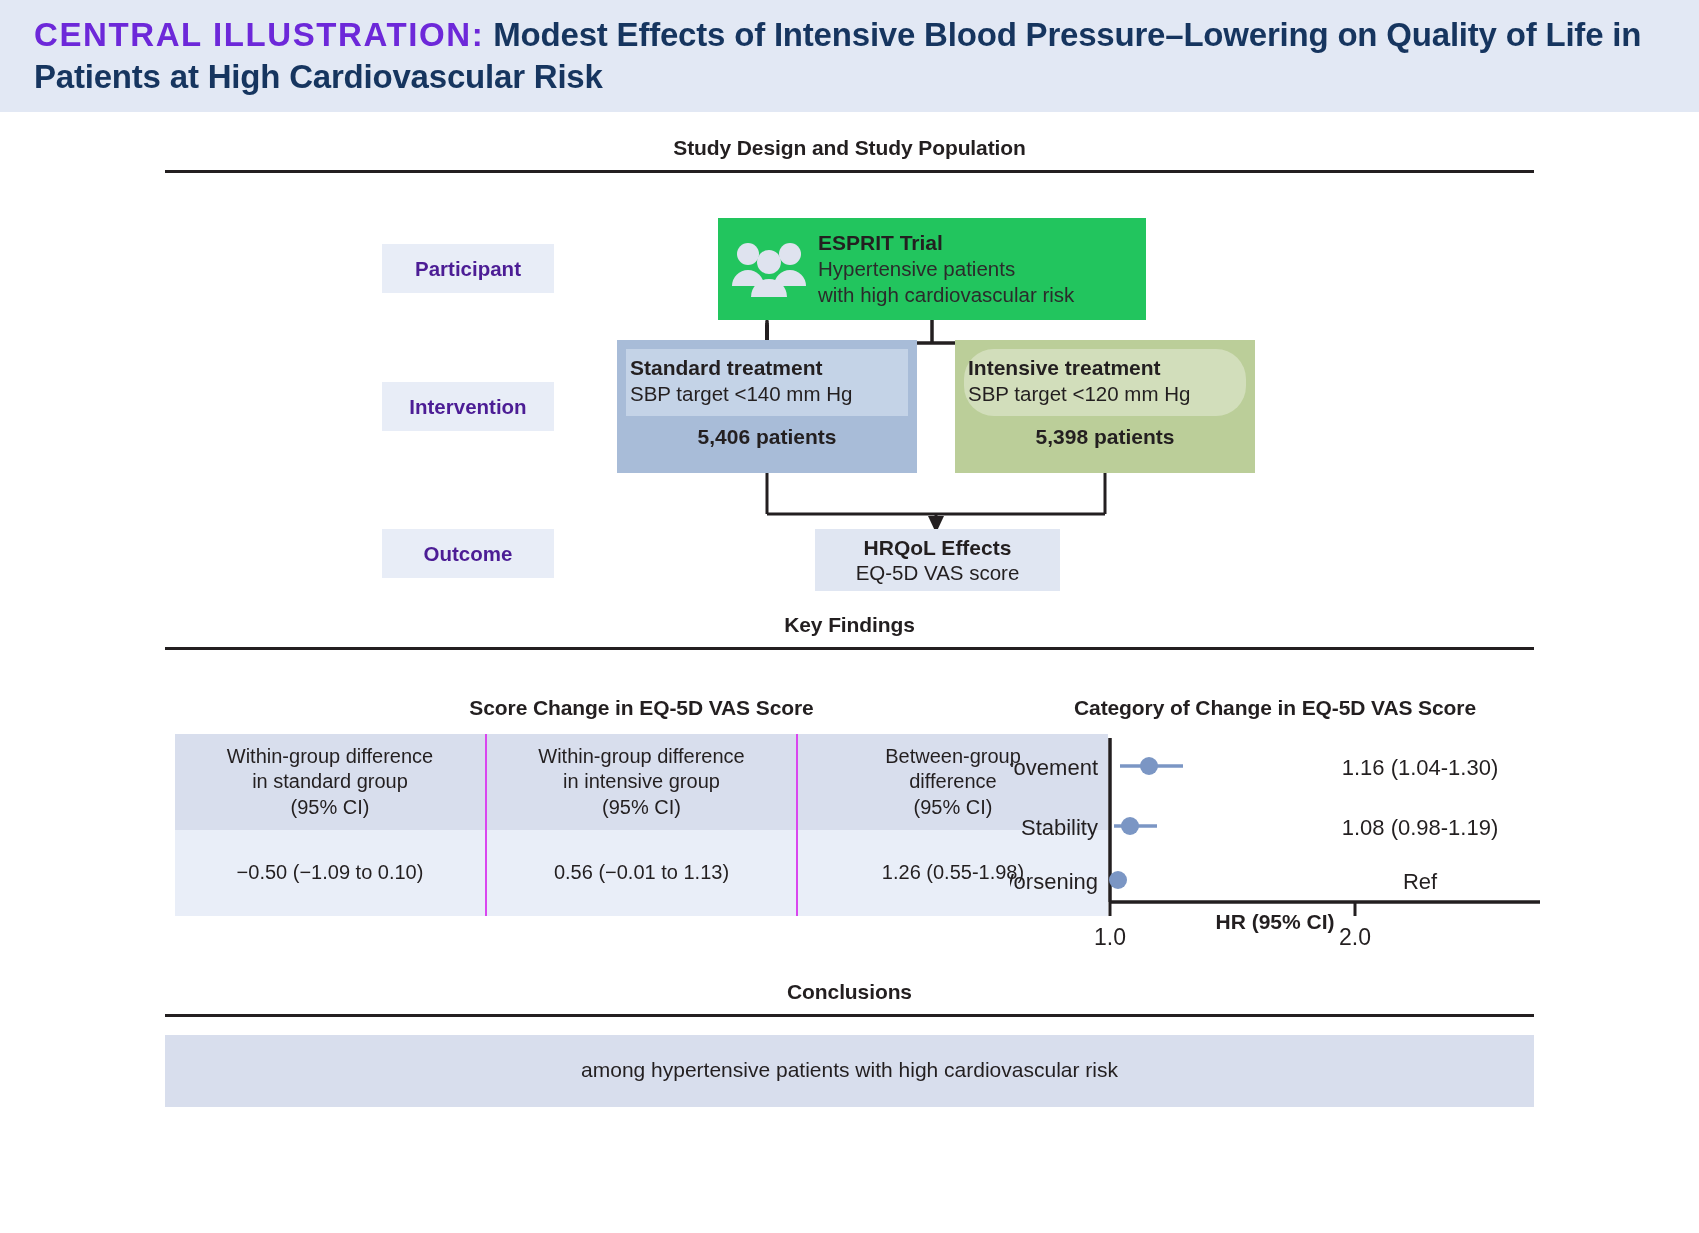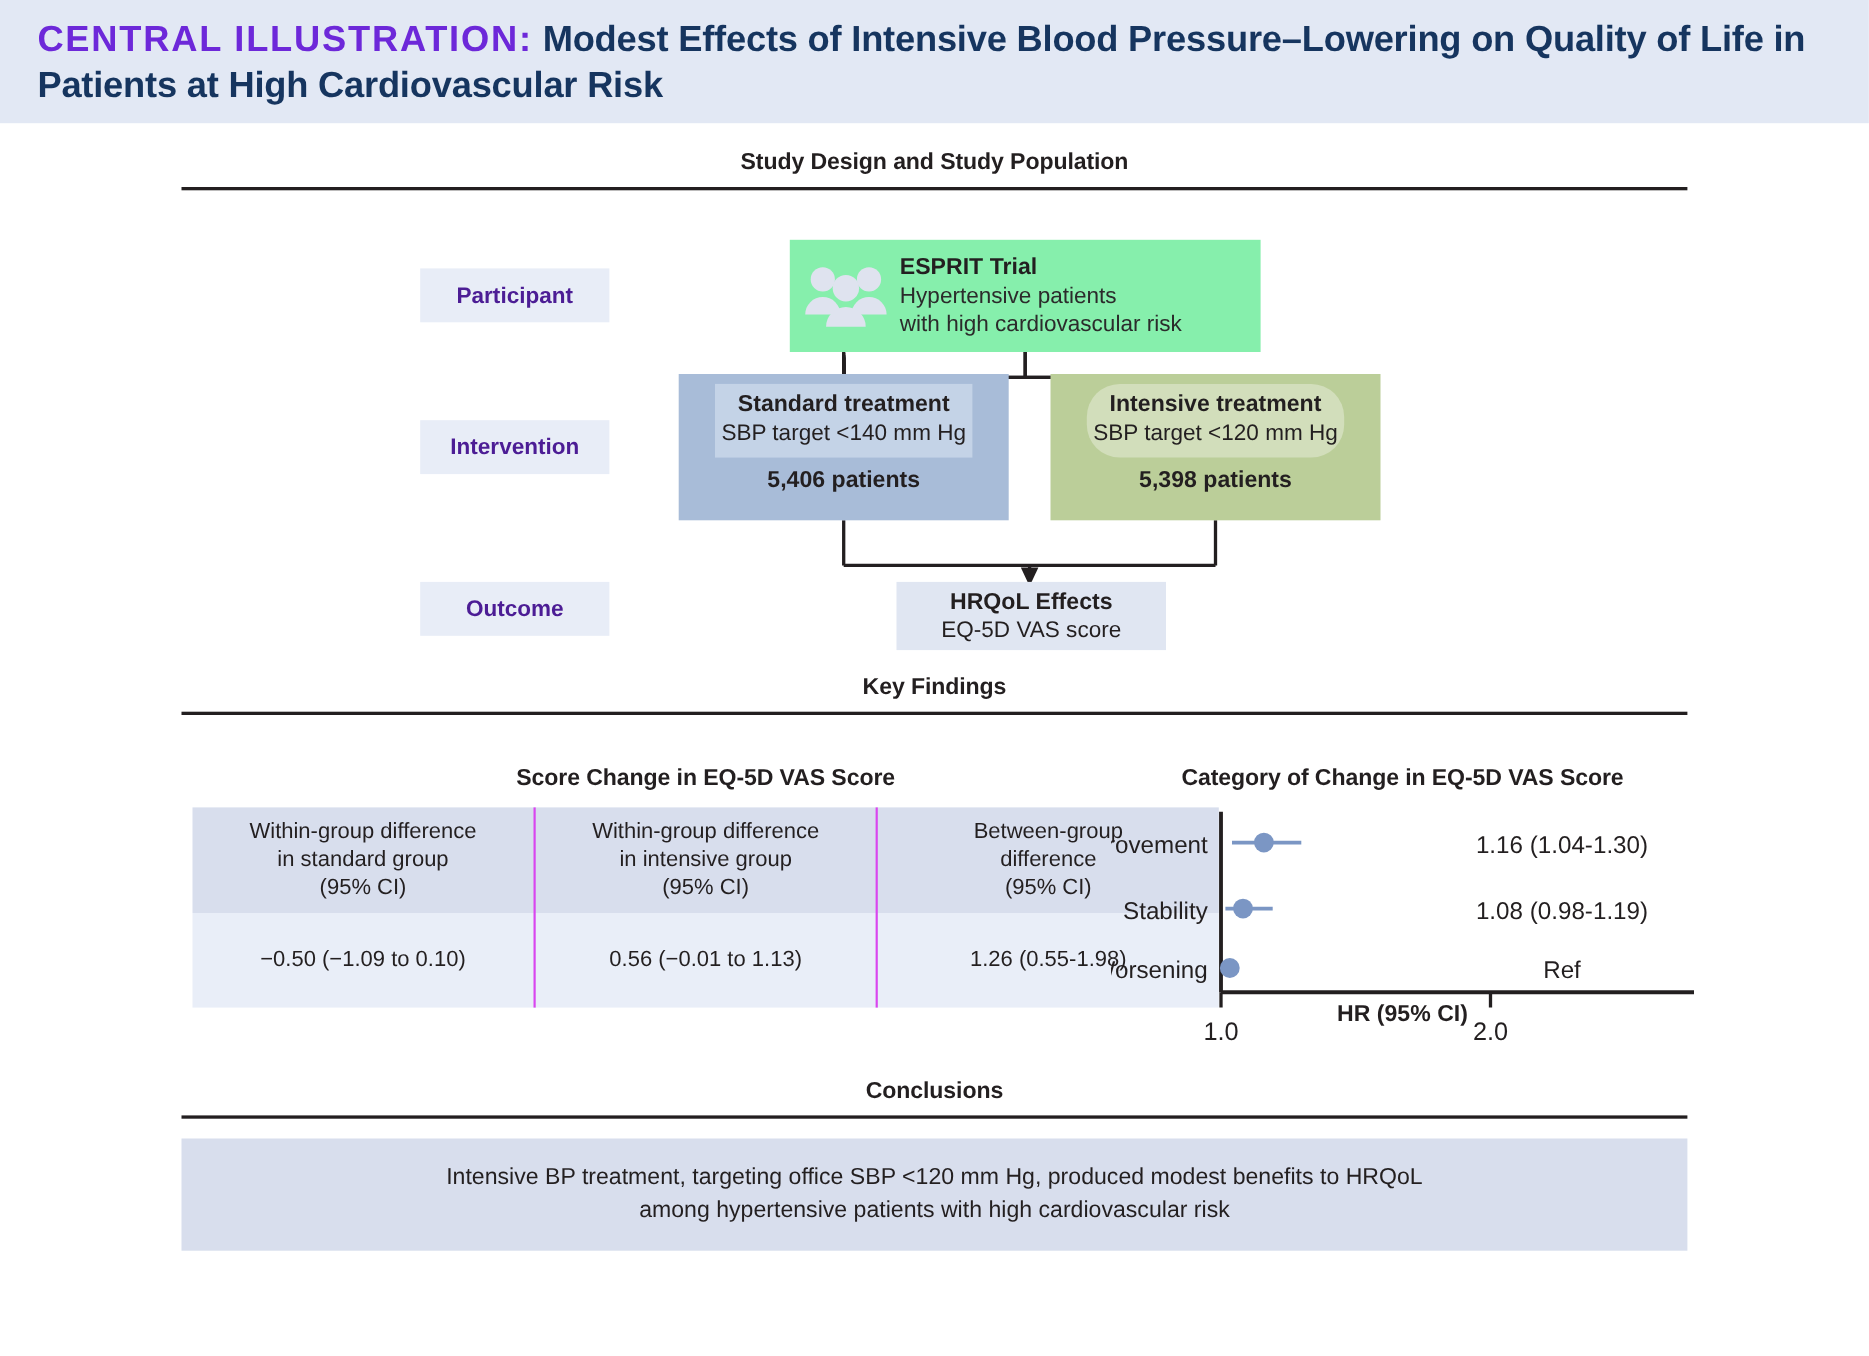--- a/index.html
+++ b/index.html
@@ -64,42 +64,42 @@
     left: 382px;
   }
 
   .box {
     position: absolute;
     display: flex;
   }
 
   .participant-box {
     left: 718px; top: 45px; width: 428px; height: 102px;
-    background: #86efac;
+    background: #22c55e;
     align-items: center;
     padding-left: 12px;
   }
   .people-icon { width: 78px; height: 60px; flex: none; }
   .participant-text { padding-left: 10px; line-height: 1.27; }
   .participant-text .ttl { font-weight: bold; font-size: 21px; }
   .participant-text .sub { font-size: 20.5px; color: #2b2b2b; }
 
   .arm-box {
     top: 167px; width: 300px; height: 133px;
     flex-direction: column;
     align-items: center;
     justify-content: flex-start;
     padding: 0;
   }
   .arm-standard { left: 617px; background: #a8bcd8; }
   .arm-intensive { left: 955px; background: #bbce99; }
 
   .arm-inner {
-    width: 234px; margin-top: 9px; padding: 6px 4px 9px 4px;
-    text-align: center; line-height: 1.25;
+    width: 282px; margin-top: 9px; padding: 6px 4px 9px 4px;
+    text-align: left; line-height: 1.25;
   }
   .arm-standard .arm-inner { background: #c4d3e7; }
   .arm-intensive .arm-inner { background: #d1de b6; border-radius: 30px; }
   .arm-intensive .arm-inner { background: #d2debb; }
   .arm-inner .ttl { font-weight: bold; font-size: 21px; }
   .arm-inner .sub { font-size: 20.5px; }
   .arm-n { font-weight: bold; font-size: 21px; margin-top: 9px; }
 
   .outcome-box {
     left: 815px; top: 356px; width: 245px; height: 62px;
@@ -315,16 +315,15 @@
     </div>
 
     <div class="axis-caption">HR (95% CI)</div>
   </div>
 </div>
 
 <div>
   <div class="section-heading">Conclusions</div>
   <div class="rule"></div>
   <div class="conclusion-box">
-    <div>Intensive BP treatment, targeting office SBP &lt;120 mm Hg, produced modest benefits to HRQoL</div>
     <div>among hypertensive patients with high cardiovascular risk</div>
   </div>
 </div>
 
 </body></html>

